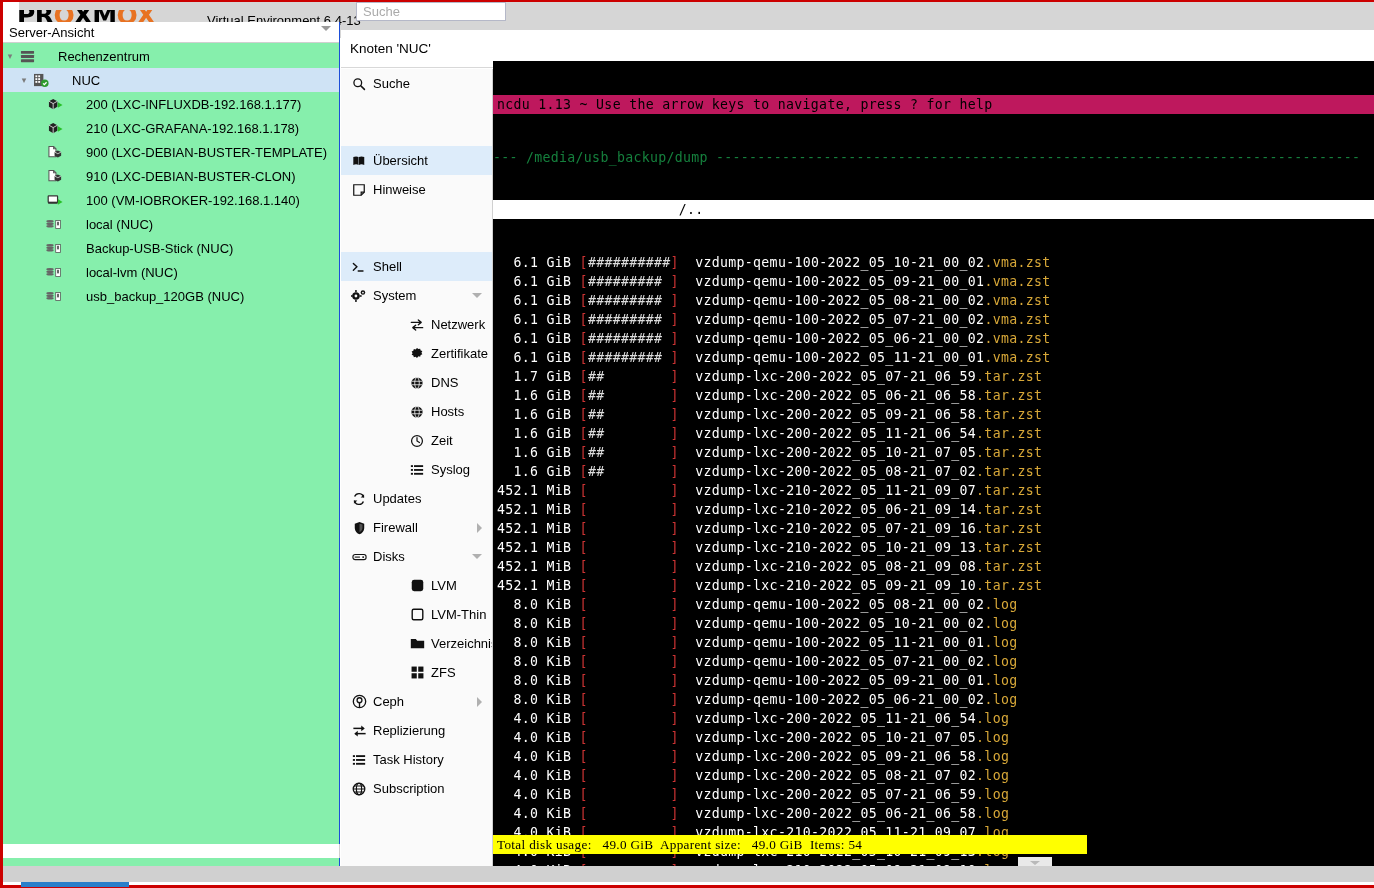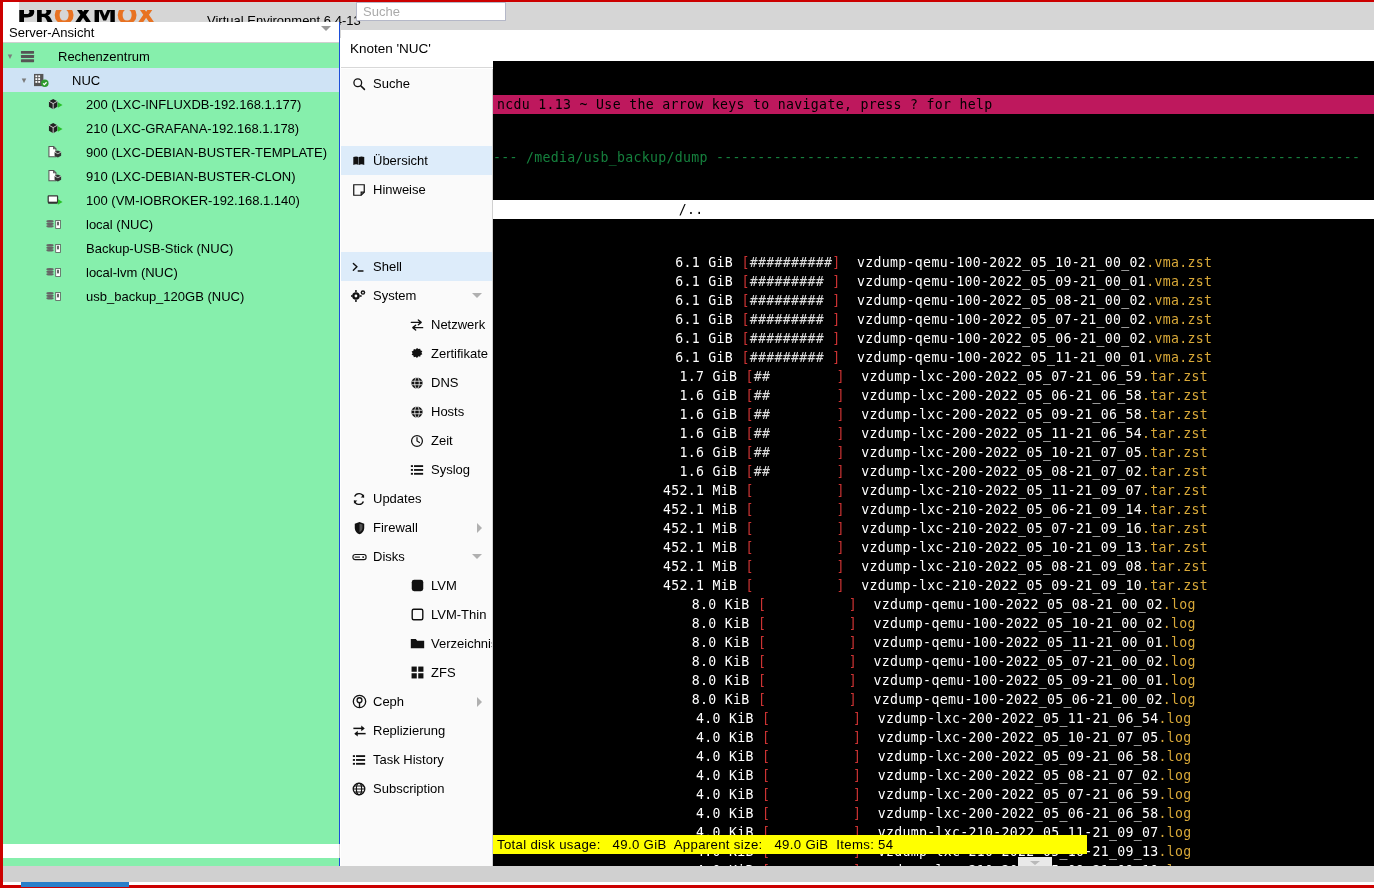--- a/index.html
+++ b/index.html
@@ -194,38 +194,37 @@
   }
   .t-sel {
     background: #ffffff; color: #000000;
     height: 19px; line-height: 19px;
     padding-left: 4px;
     width: 100%;
   }
   .t-rows {
     background: #000000;
     padding-left: 4px;
-    text-align: center;
   }
   .t-row {
     height: 19px; line-height: 19px;
     color: #ffffff;
   }
   .c-size { color: #ffffff; }
   .c-bracket { color: #cc3333; }
   .c-bar { color: #dddddd; }
   .c-pre { color: #e8e8e8; }
   .c-name { color: #ffffff; }
   .c-ext { color: #d8a838; }
   .t-status {
     position: absolute; left: 0; bottom: 13px;
     width: 594px; height: 19px; line-height: 19px;
     background: #ffff00; color: #000000;
     padding-left: 4px;
-    font-family: Liberation Sans, sans-serif;
+    font-family: Liberation Serif, serif;
     font-size: 13.2px;
     letter-spacing: 0.32px;
     white-space: pre;
   }
 
   
   .main-white-bg {
     position: absolute; left: 490px; top: 59px;
     width: 881px; height: 813px;
     background: #ffffff;

